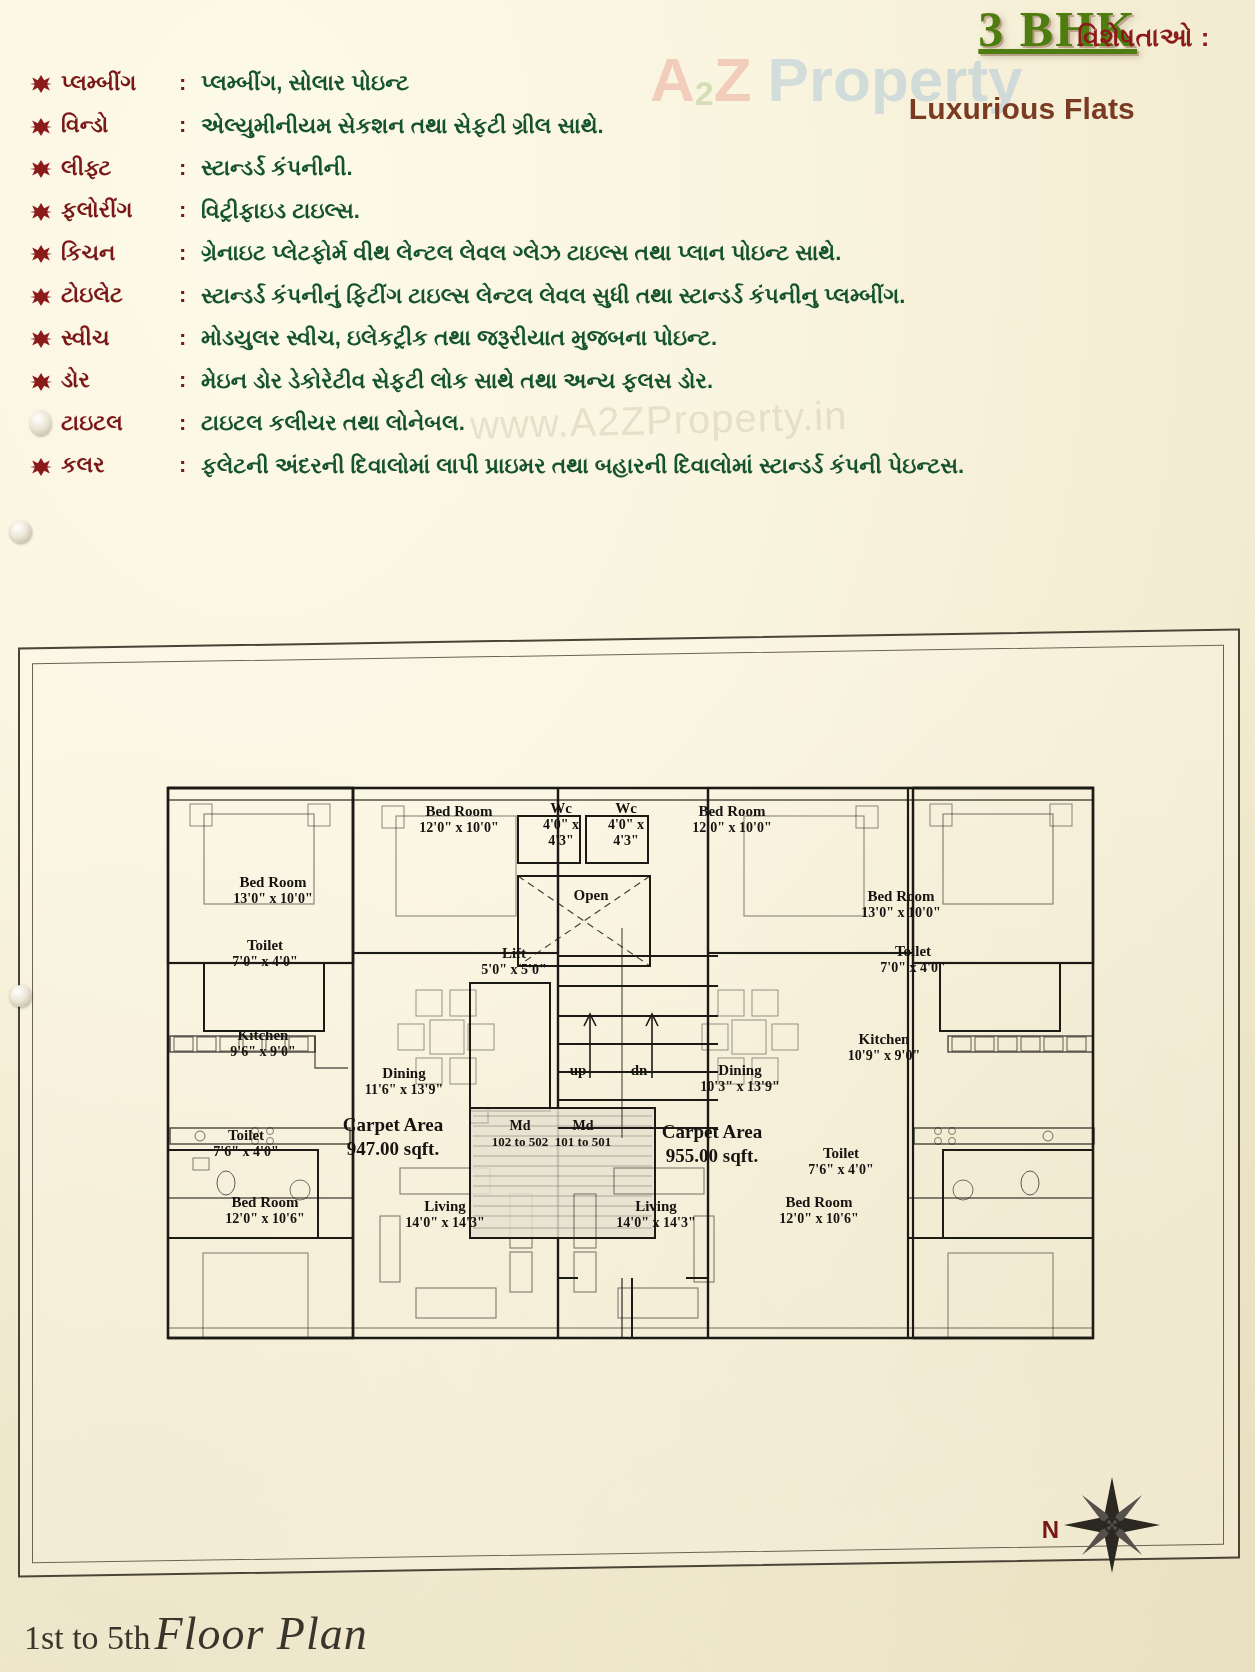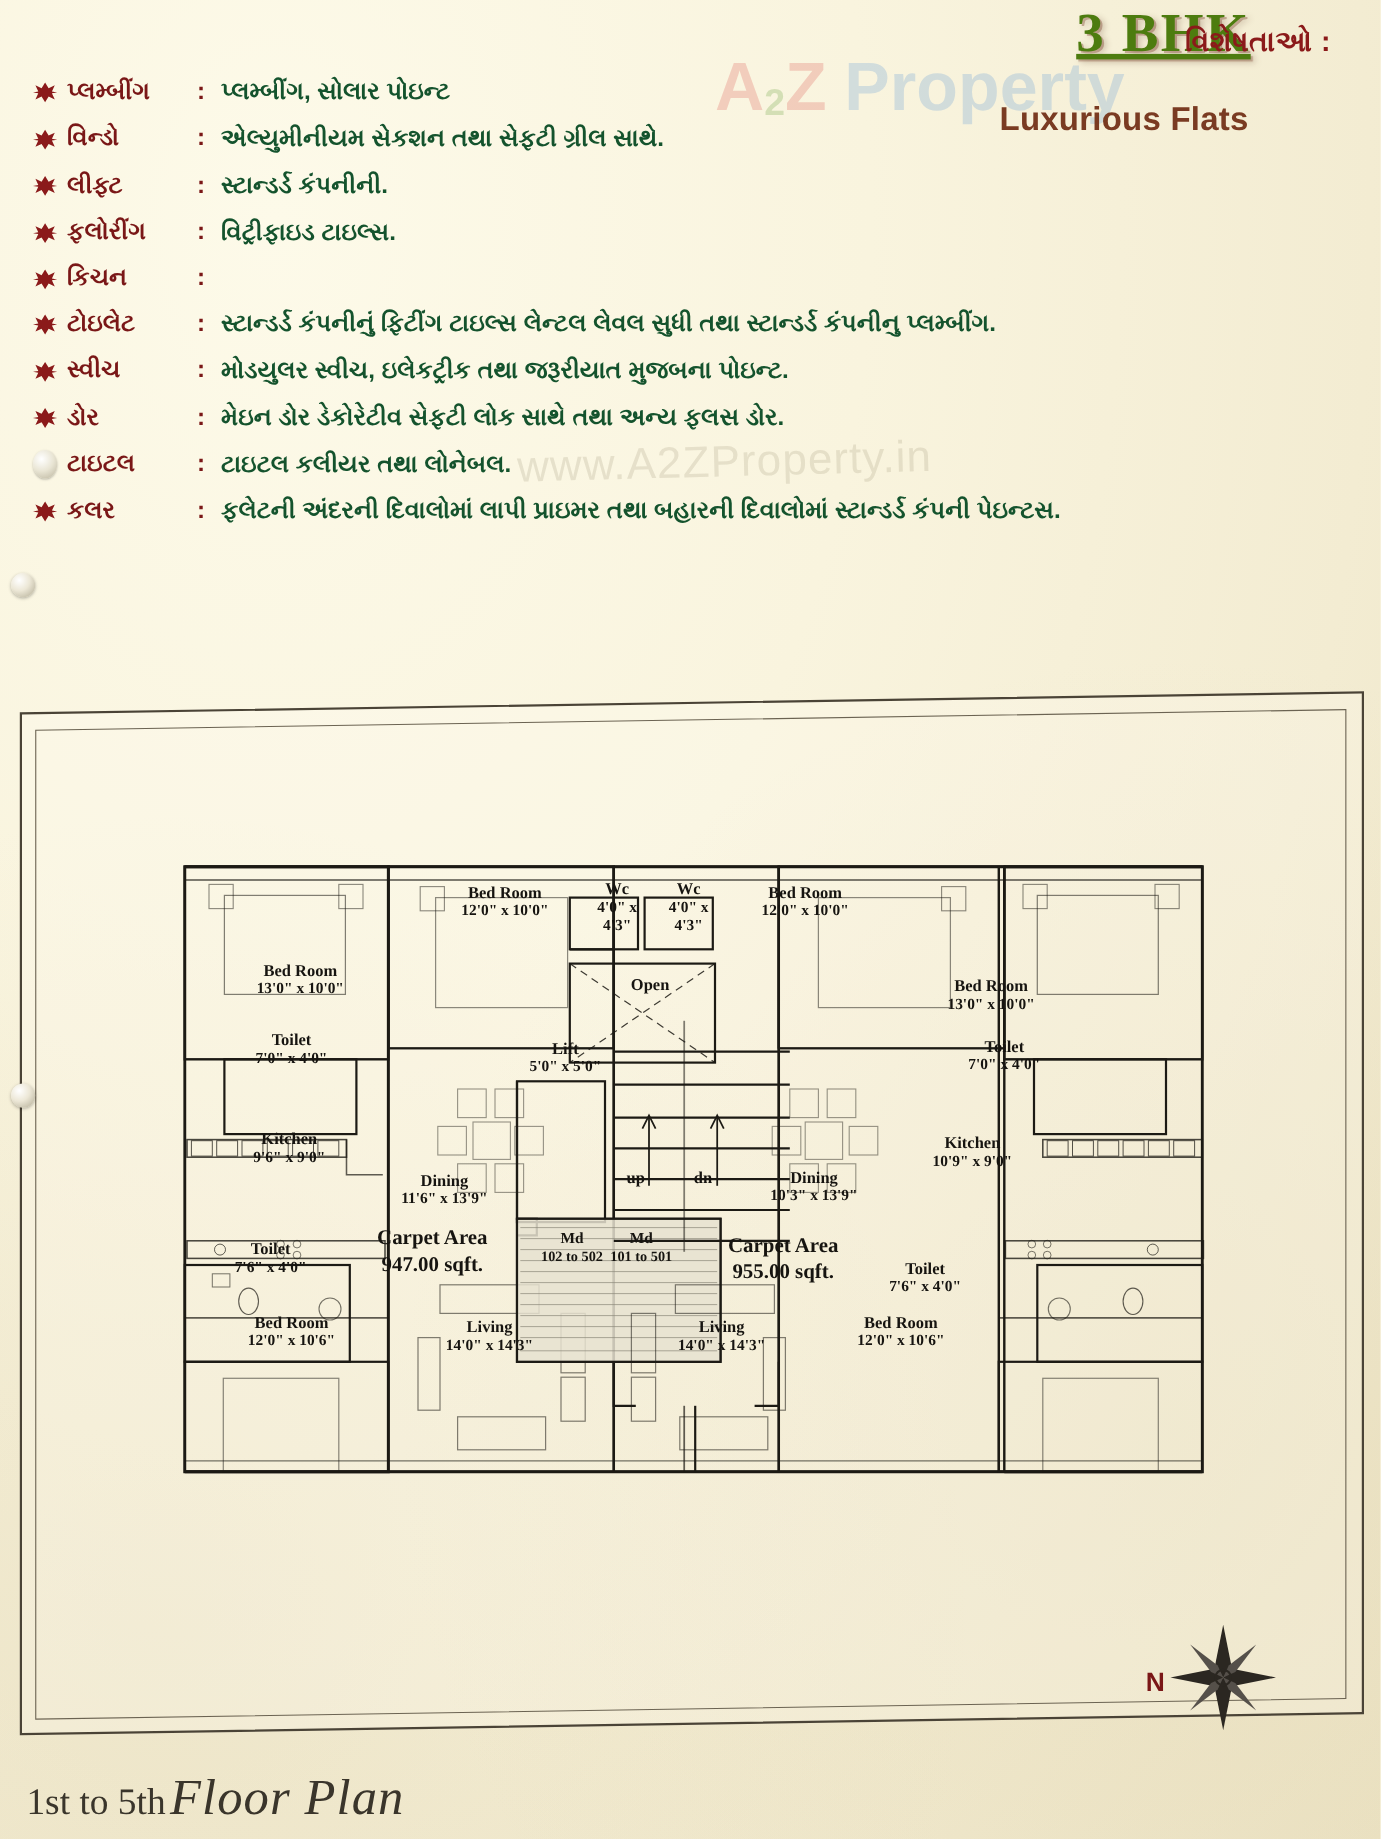--- a/index.html
+++ b/index.html
@@ -191,20 +191,21 @@
         <div class="spec-val">વિટ્રીફાઇડ ટાઇલ્સ.</div>
       </div>
       <div class="spec-row">
         <div class="bullet">
           <svg width="22" height="22" viewBox="0 0 22 22">
             <path d="M11 2 L14.2 7.2 L19.8 4.6 L17.2 10.2 L22 11 L17.2 11.8 L19.8 17.4 L14.2 14.8 L11 20 L7.8 14.8 L2.2 17.4 L4.8 11.8 L0 11 L4.8 10.2 L2.2 4.6 L7.8 7.2 Z" fill="#8b1a1a"></path>
           </svg>
         </div>
         <div class="spec-key">કિચન</div>
         <div class="spec-colon">:</div>
+        <div class="spec-val">ગ્રેનાઇટ પ્લેટફોર્મ વીથ લેન્ટલ લેવલ ગ્લેઝ ટાઇલ્સ તથા પ્લાન પોઇન્ટ સાથે.</div>
       </div>
       <div class="spec-row">
         <div class="bullet">
           <svg width="22" height="22" viewBox="0 0 22 22">
             <path d="M11 2 L14.2 7.2 L19.8 4.6 L17.2 10.2 L22 11 L17.2 11.8 L19.8 17.4 L14.2 14.8 L11 20 L7.8 14.8 L2.2 17.4 L4.8 11.8 L0 11 L4.8 10.2 L2.2 4.6 L7.8 7.2 Z" fill="#8b1a1a"></path>
           </svg>
         </div>
         <div class="spec-key">ટોઇલેટ</div>
         <div class="spec-colon">:</div>
         <div class="spec-val">સ્ટાન્ડર્ડ કંપનીનું ફિટીંગ ટાઇલ્સ લેન્ટલ લેવલ સુધી તથા સ્ટાન્ડર્ડ કંપનીનુ પ્લમ્બીંગ.</div>

